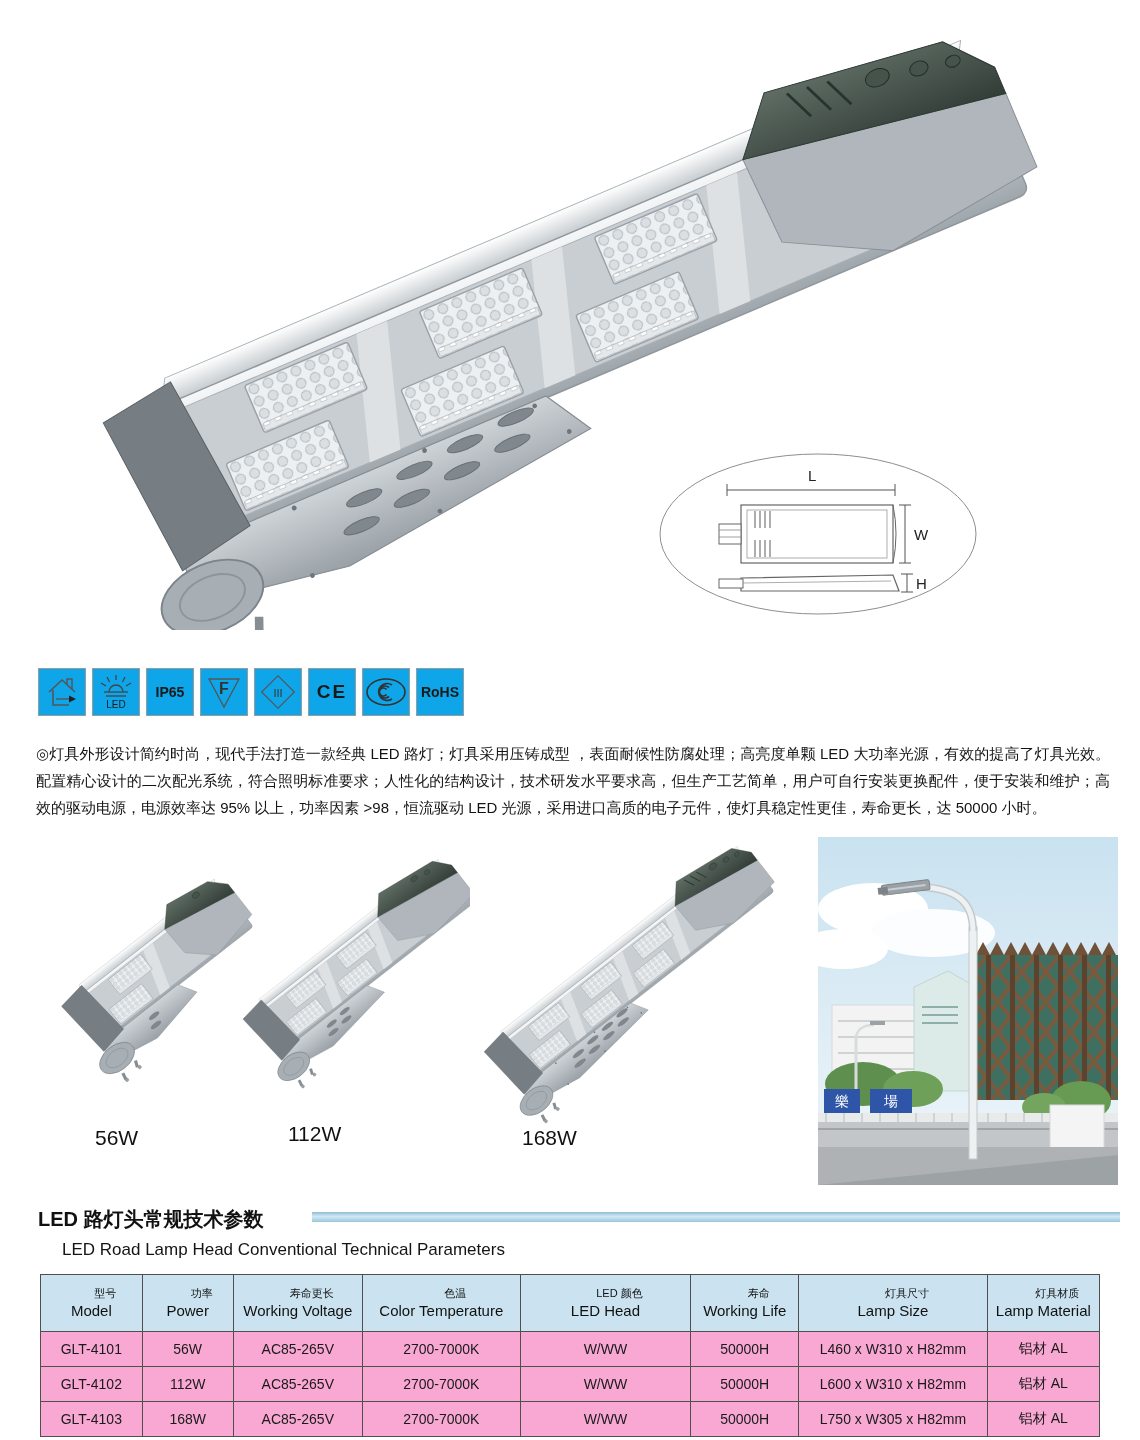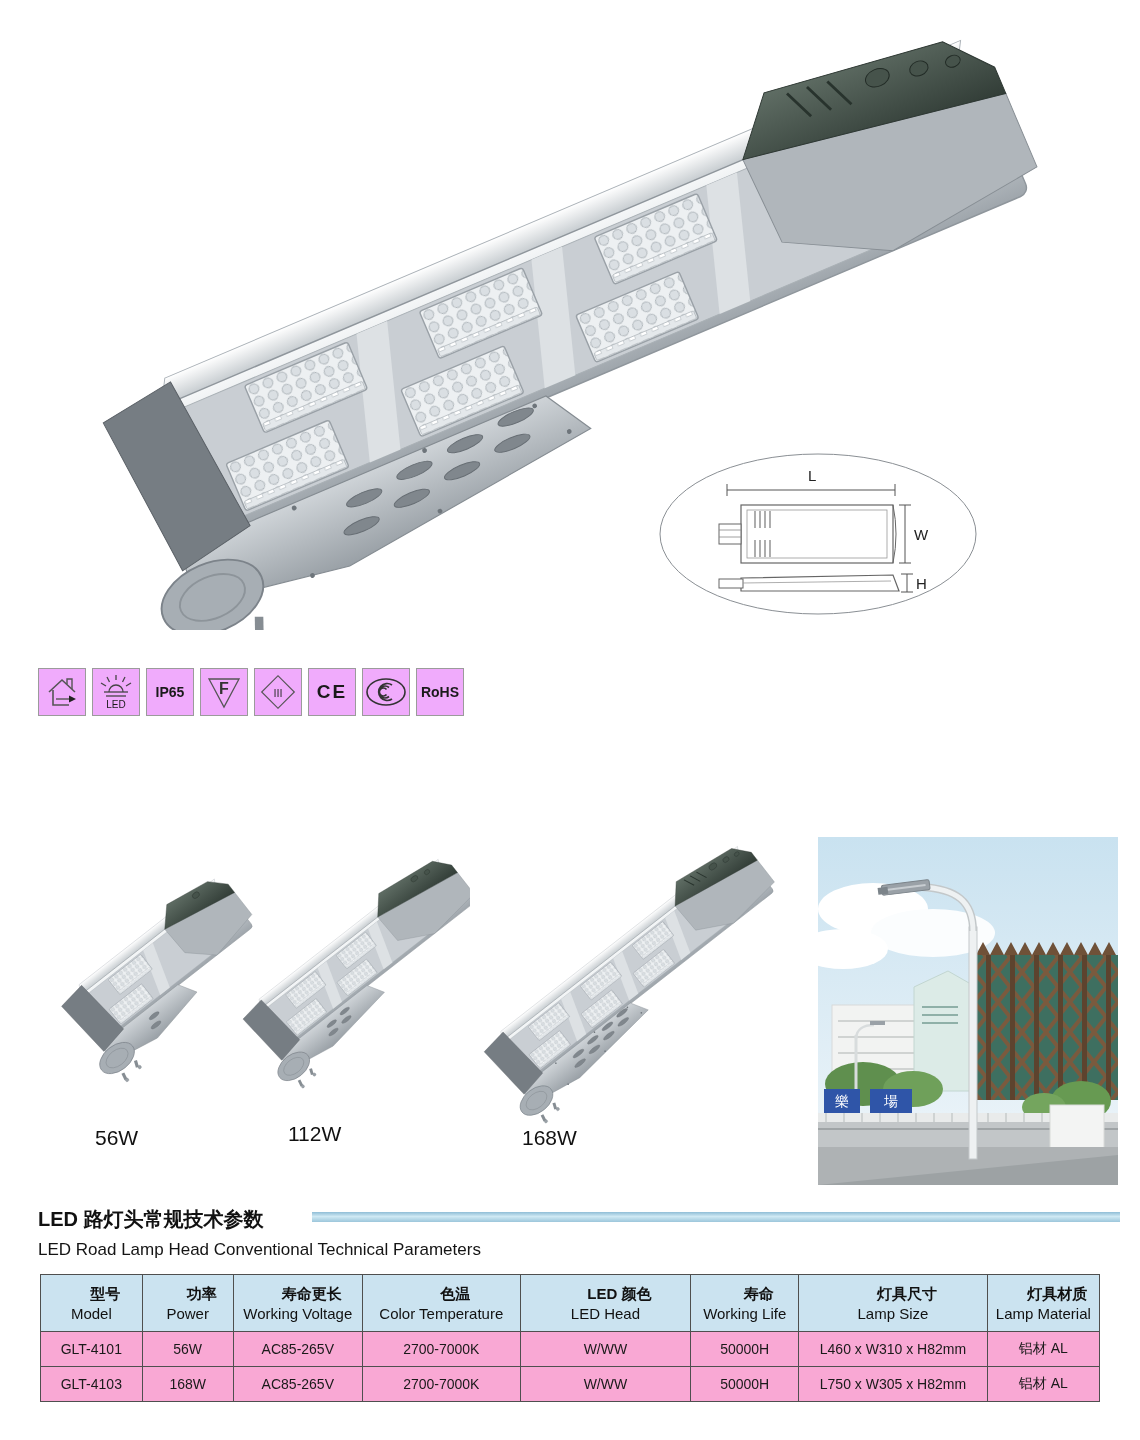--- a/index.html
+++ b/index.html
@@ -1,41 +1,41 @@
 <!DOCTYPE html>
 <html><head>
 <meta charset="utf-8">
 <style>
   html,body{margin:0;padding:0;background:#ffffff;}
   #page{position:relative;width:1140px;height:1440px;background:#ffffff;overflow:hidden;
         font-family:"Liberation Sans","DejaVu Sans",sans-serif;color:#111;}
   .abs{position:absolute;}
   
   .certs{display:flex;gap:6px;}
-  .cert-box{width:48px;height:48px;border:1px solid #9b9b9b;background:#f0abfc;
+  .cert-box{width:48px;height:48px;border:1px solid #9b9b9b;background:#0ea5e9;
             display:flex;flex-direction:column;align-items:center;justify-content:center;box-sizing:border-box;}
   .cert-text{font-weight:bold;font-size:14px;letter-spacing:0;color:#1a1a1a;}
   .cert-sub{font-size:10px;color:#1a1a1a;line-height:1;margin-top:-2px;}
   .ce-text{font-weight:bold;font-size:19px;letter-spacing:2px;color:#1a1a1a;text-align:right;}
   
   .caption{font-size:21px;font-weight:bold;white-space:nowrap;}
   .caption .note{font-size:14px;font-weight:bold;}
   
   .desc{font-size:15px;line-height:27px;text-align:justify;color:#141414;}
   
   .wlabel{font-size:21px;color:#111;}
   
   .sec-zh{font-size:20px;font-weight:bold;white-space:nowrap;}
-  .sec-en{font-size:17px;color:#141414;white-space:nowrap;}
+  .sec-en{font-size:17px;color:#141414;white-space:nowrap;margin-left:24px;}
   .bluebar{height:10px;background:linear-gradient(#8fbdd6,#cfe9f4 45%,#9cc6db);}
   
   table.spec{border-collapse:collapse;width:1060px;table-layout:fixed;}
   table.spec th,table.spec td{border:1px solid #4f4f4f;text-align:center;vertical-align:middle;padding:0;}
   table.spec thead th{background:#cbe3f0;height:56px;font-weight:normal;}
-  .th-zh{font-size:15px;font-weight:bold;line-height:1.45;padding-left:28px;}
+  .th-zh{font-size:11px;font-weight:normal;line-height:1.45;padding-left:28px;}
   .th-en{font-size:15px;line-height:1.25;}
   table.spec tbody td{height:34px;font-size:14px;color:#1a1a1a;background:#f9a8d4;}
   svg text{font-family:"Liberation Sans","DejaVu Sans",sans-serif;}
 </style>
 </head>
 <body>
 
 <div id="page">
 
   <svg class="abs" style="left:40px;top:15px;" width="1060" height="615" viewBox="0 0 1060 615" aria-hidden="true">
@@ -259,20 +259,21 @@
       <svg width="44" height="32" viewBox="0 0 44 32" aria-label="CCC">
         <ellipse cx="22" cy="16" rx="19" ry="13" fill="none" stroke="#333" stroke-width="1.6"></ellipse>
         <path d="M28,9 a8.5,8.5 0 1 0 0,14 M25,11.5 a6,6 0 1 0 0,9 M22.5,13.5 a4,4 0 1 0 0,5" fill="none" stroke="#333" stroke-width="1.7"></path>
       </svg>
     </div>
     <div class="cert-box">
       <span class="cert-text">RoHS</span>
     </div>
   </div>
 
+  <div class="abs desc" style="left:36px;top:740px;width:1074px;">◎灯具外形设计简约时尚，现代手法打造一款经典 LED 路灯；灯具采用压铸成型 ，表面耐候性防腐处理；高亮度单颗 LED 大功率光源，有效的提高了灯具光效。配置精心设计的二次配光系统，符合照明标准要求；人性化的结构设计，技术研发水平要求高，但生产工艺简单，用户可自行安装更换配件，便于安装和维护；高效的驱动电源，电源效率达 95% 以上，功率因素 &gt;98，恒流驱动 LED 光源，采用进口高质的电子元件，使灯具稳定性更佳，寿命更长，达 50000 小时。</div>
 
   <svg class="abs" style="left:35px;top:865px;" width="225" height="260" viewBox="0 0 225 260">
     <use href="#lamp2" transform="translate(20,150) rotate(-38) scale(0.35)"></use>
   </svg>
   <svg class="abs" style="left:225px;top:842px;" width="245" height="292" viewBox="0 0 245 292">
     <use href="#lamp4" transform="translate(12,185) rotate(-38) scale(0.32)"></use>
   </svg>
   <svg class="abs" style="left:468px;top:830px;" width="335" height="312" viewBox="0 0 335 312">
     <use href="#lamp6" transform="translate(10,230) rotate(-38) scale(0.33)"></use>
   </svg>
@@ -405,20 +406,30 @@
         <td>GLT-4101</td>
         <td>56W</td>
         <td>AC85-265V</td>
         <td>2700-7000K</td>
         <td>W/WW</td>
         <td>50000H</td>
         <td>L460 x W310 x H82mm</td>
         <td>铝材 AL</td>
       </tr>
       <tr>
+        <td>GLT-4102</td>
+        <td>112W</td>
+        <td>AC85-265V</td>
+        <td>2700-7000K</td>
+        <td>W/WW</td>
+        <td>50000H</td>
+        <td>L600 x W310 x H82mm</td>
+        <td>铝材 AL</td>
+      </tr>
+      <tr>
         <td>GLT-4103</td>
         <td>168W</td>
         <td>AC85-265V</td>
         <td>2700-7000K</td>
         <td>W/WW</td>
         <td>50000H</td>
         <td>L750 x W305 x H82mm</td>
         <td>铝材 AL</td>
       </tr>
     </tbody>

